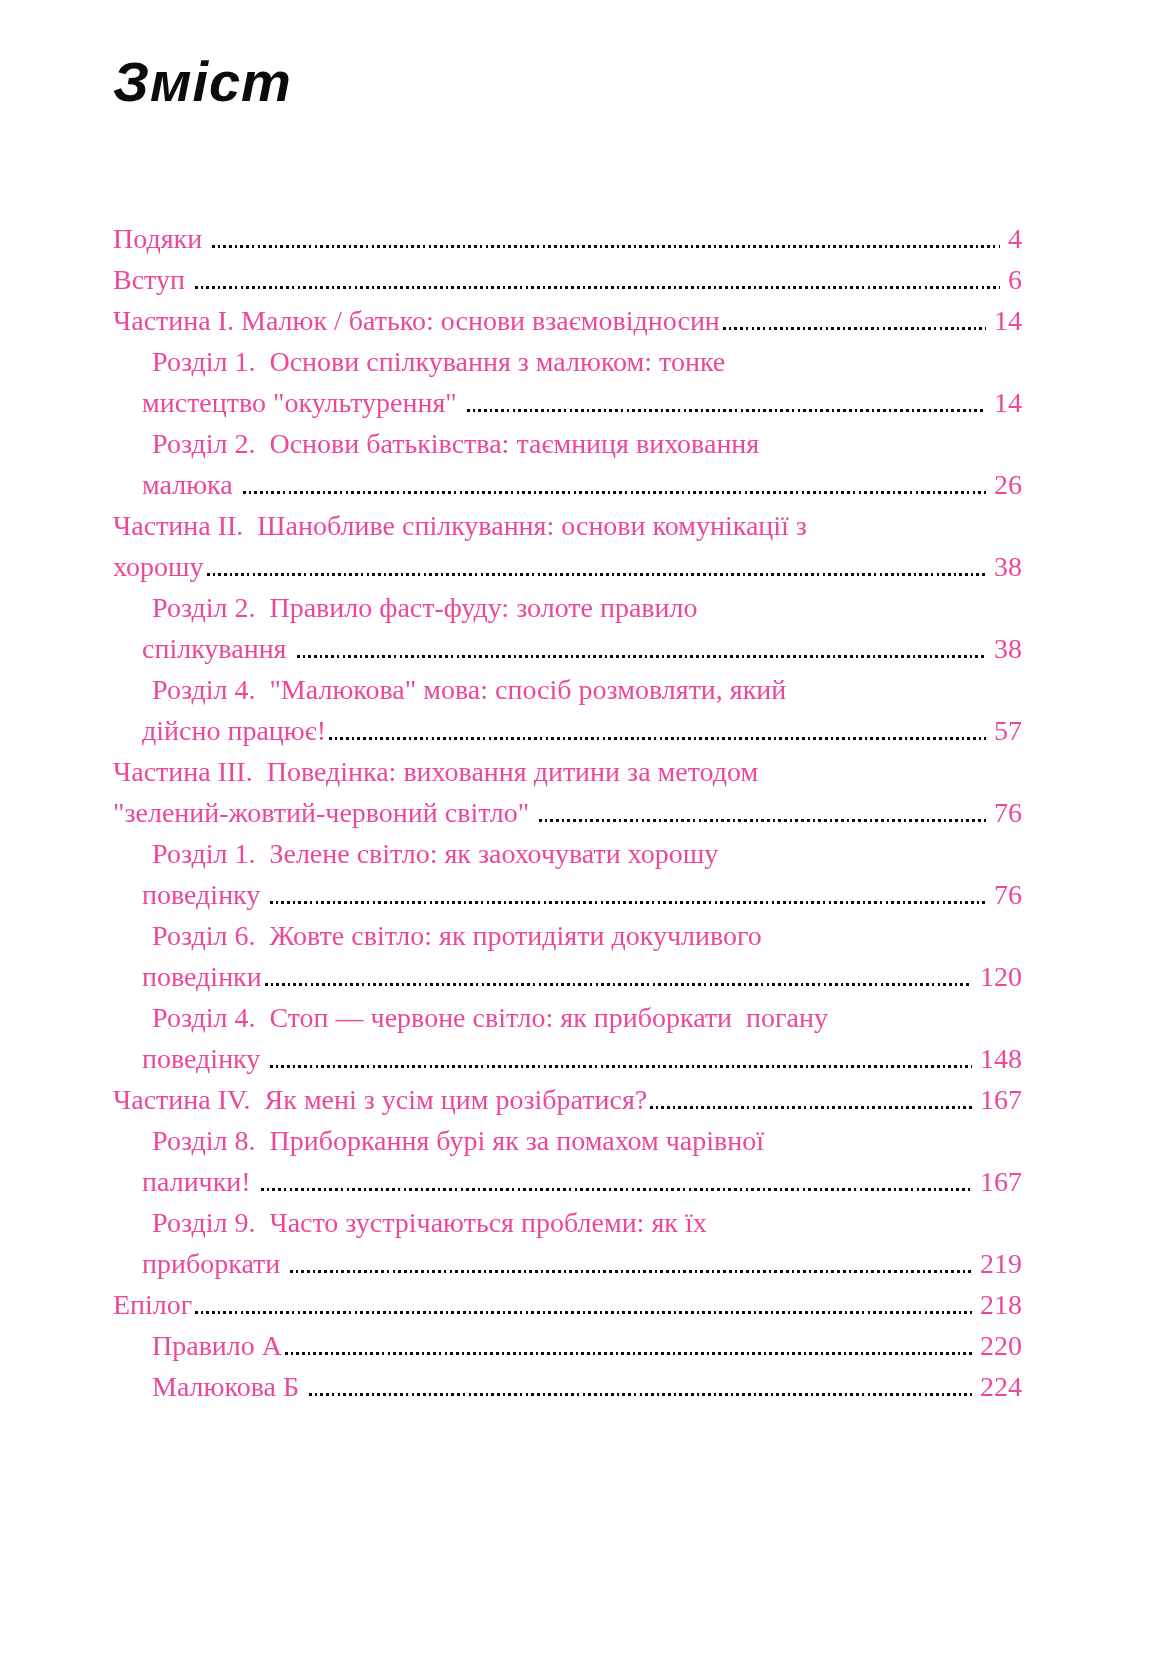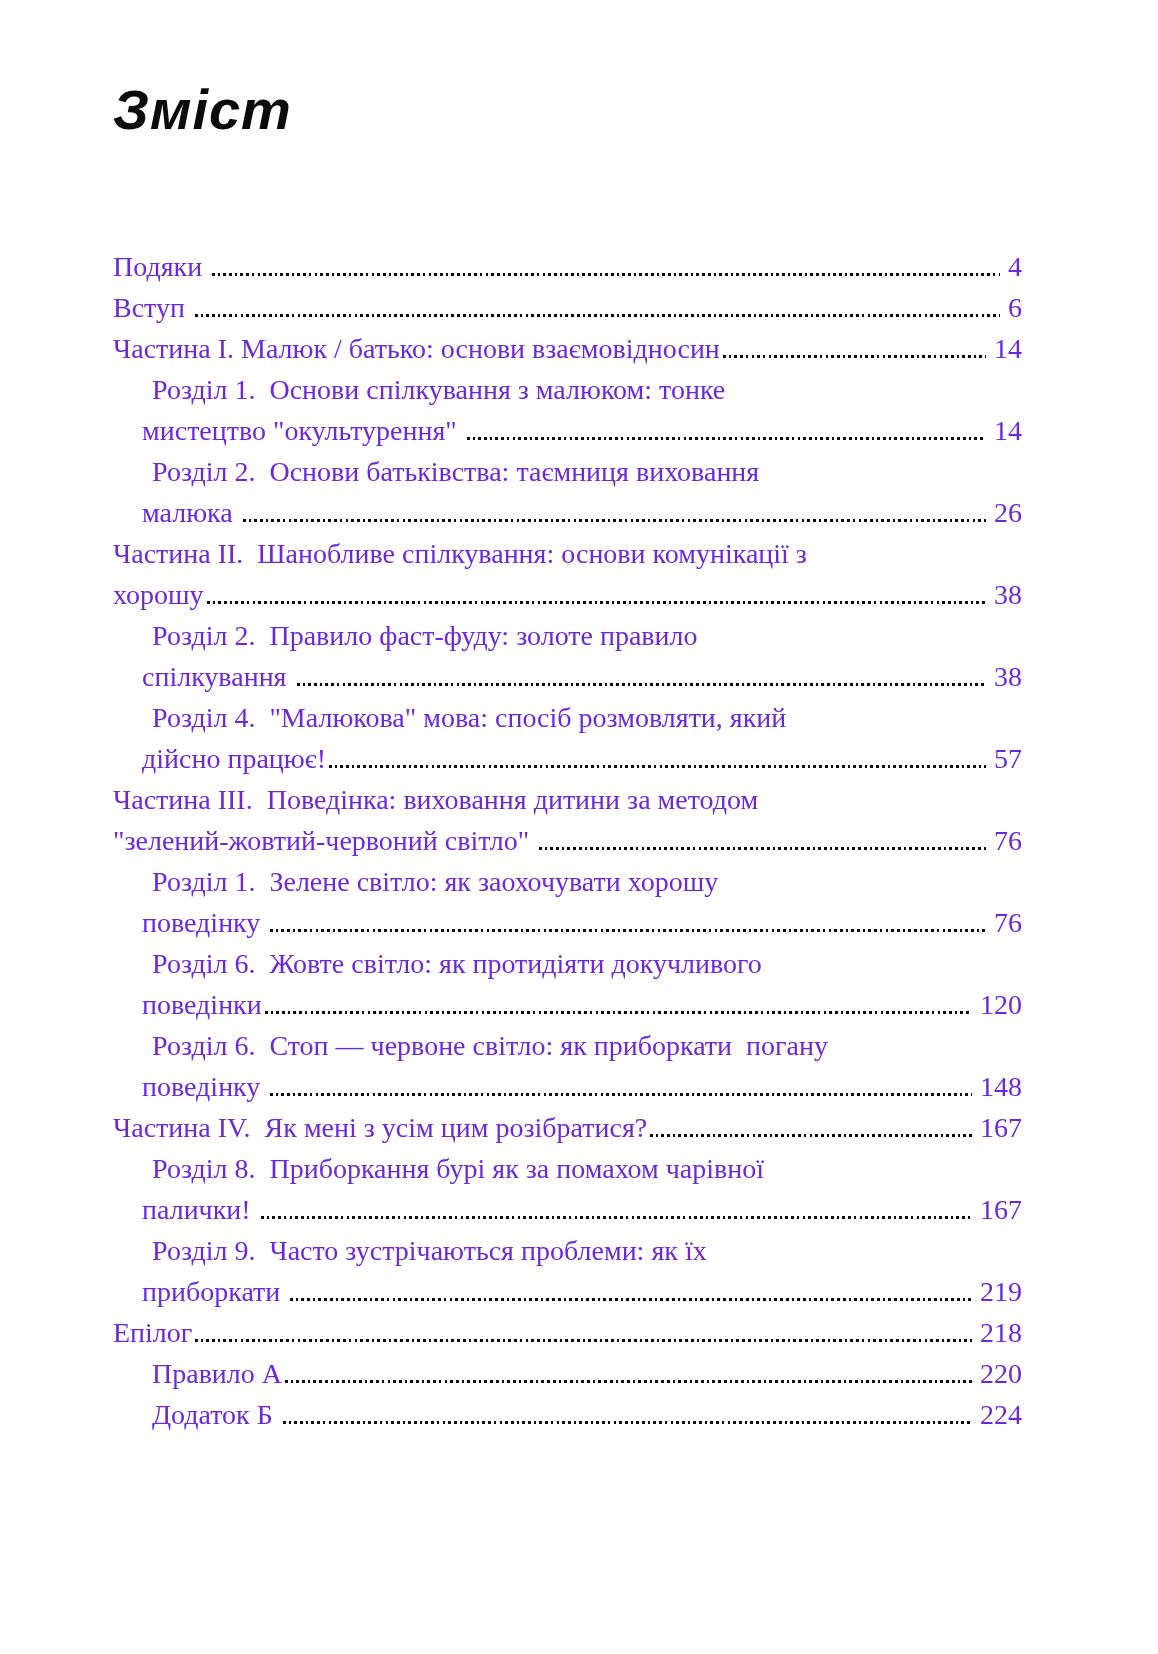--- a/index.html
+++ b/index.html
@@ -7,21 +7,21 @@
     padding: 0;
     background: #ffffff;
   }
   .sheet {
     position: relative;
     width: 1158px;
     height: 1654px;
     background: #ffffff;
     color: #000000;
     box-sizing: border-box;
-    padding: 78px 136px 0 113px;
+    padding: 50px 136px 0 113px;
     overflow: hidden;
     font-family: "Liberation Serif", "DejaVu Serif", serif;
   }
   .doc-title {
     font-family: "Liberation Sans", "DejaVu Sans", sans-serif;
     font-weight: bold;
     font-style: italic;
     font-size: 56px;
     line-height: 64px;
     letter-spacing: 1px;
@@ -29,21 +29,21 @@
   }
   .toc {
     margin-top: 104px;
   }
   .row {
     display: flex;
     align-items: baseline;
     height: 41px;
     line-height: 41px;
     font-size: 28px;
-    color: #6d28d9;
+    color: #ec4899;
   }
   .row.chapter { padding-left: 39px; }
   .row.chapter-cont { padding-left: 29px; }
   .label {
     white-space: pre;
     flex: 0 0 auto;
   }
   .leader {
     flex: 1 1 auto;
     height: 3px;
@@ -166,21 +166,21 @@
 
   </div>
 
   <div class="row chapter-cont">
     <span class="label">поведінки</span>
     <div class="leader"></div>
     <span class="pageno">120</span>
   </div>
 
   <div class="row chapter">
-    <span class="label">Розділ 6.  Стоп — червоне світло: як приборкати  погану</span>
+    <span class="label">Розділ 4.  Стоп — червоне світло: як приборкати  погану</span>
 
   </div>
 
   <div class="row chapter-cont">
     <span class="label">поведінку </span>
     <div class="leader"></div>
     <span class="pageno">148</span>
   </div>
 
   <div class="row part">
@@ -217,18 +217,18 @@
     <span class="pageno">218</span>
   </div>
 
   <div class="row chapter">
     <span class="label">Правило А</span>
     <div class="leader"></div>
     <span class="pageno">220</span>
   </div>
 
   <div class="row chapter">
-    <span class="label">Додаток Б </span>
+    <span class="label">Малюкова Б </span>
     <div class="leader"></div>
     <span class="pageno">224</span>
   </div>
 </div>
 </div>
 
 </body></html>

